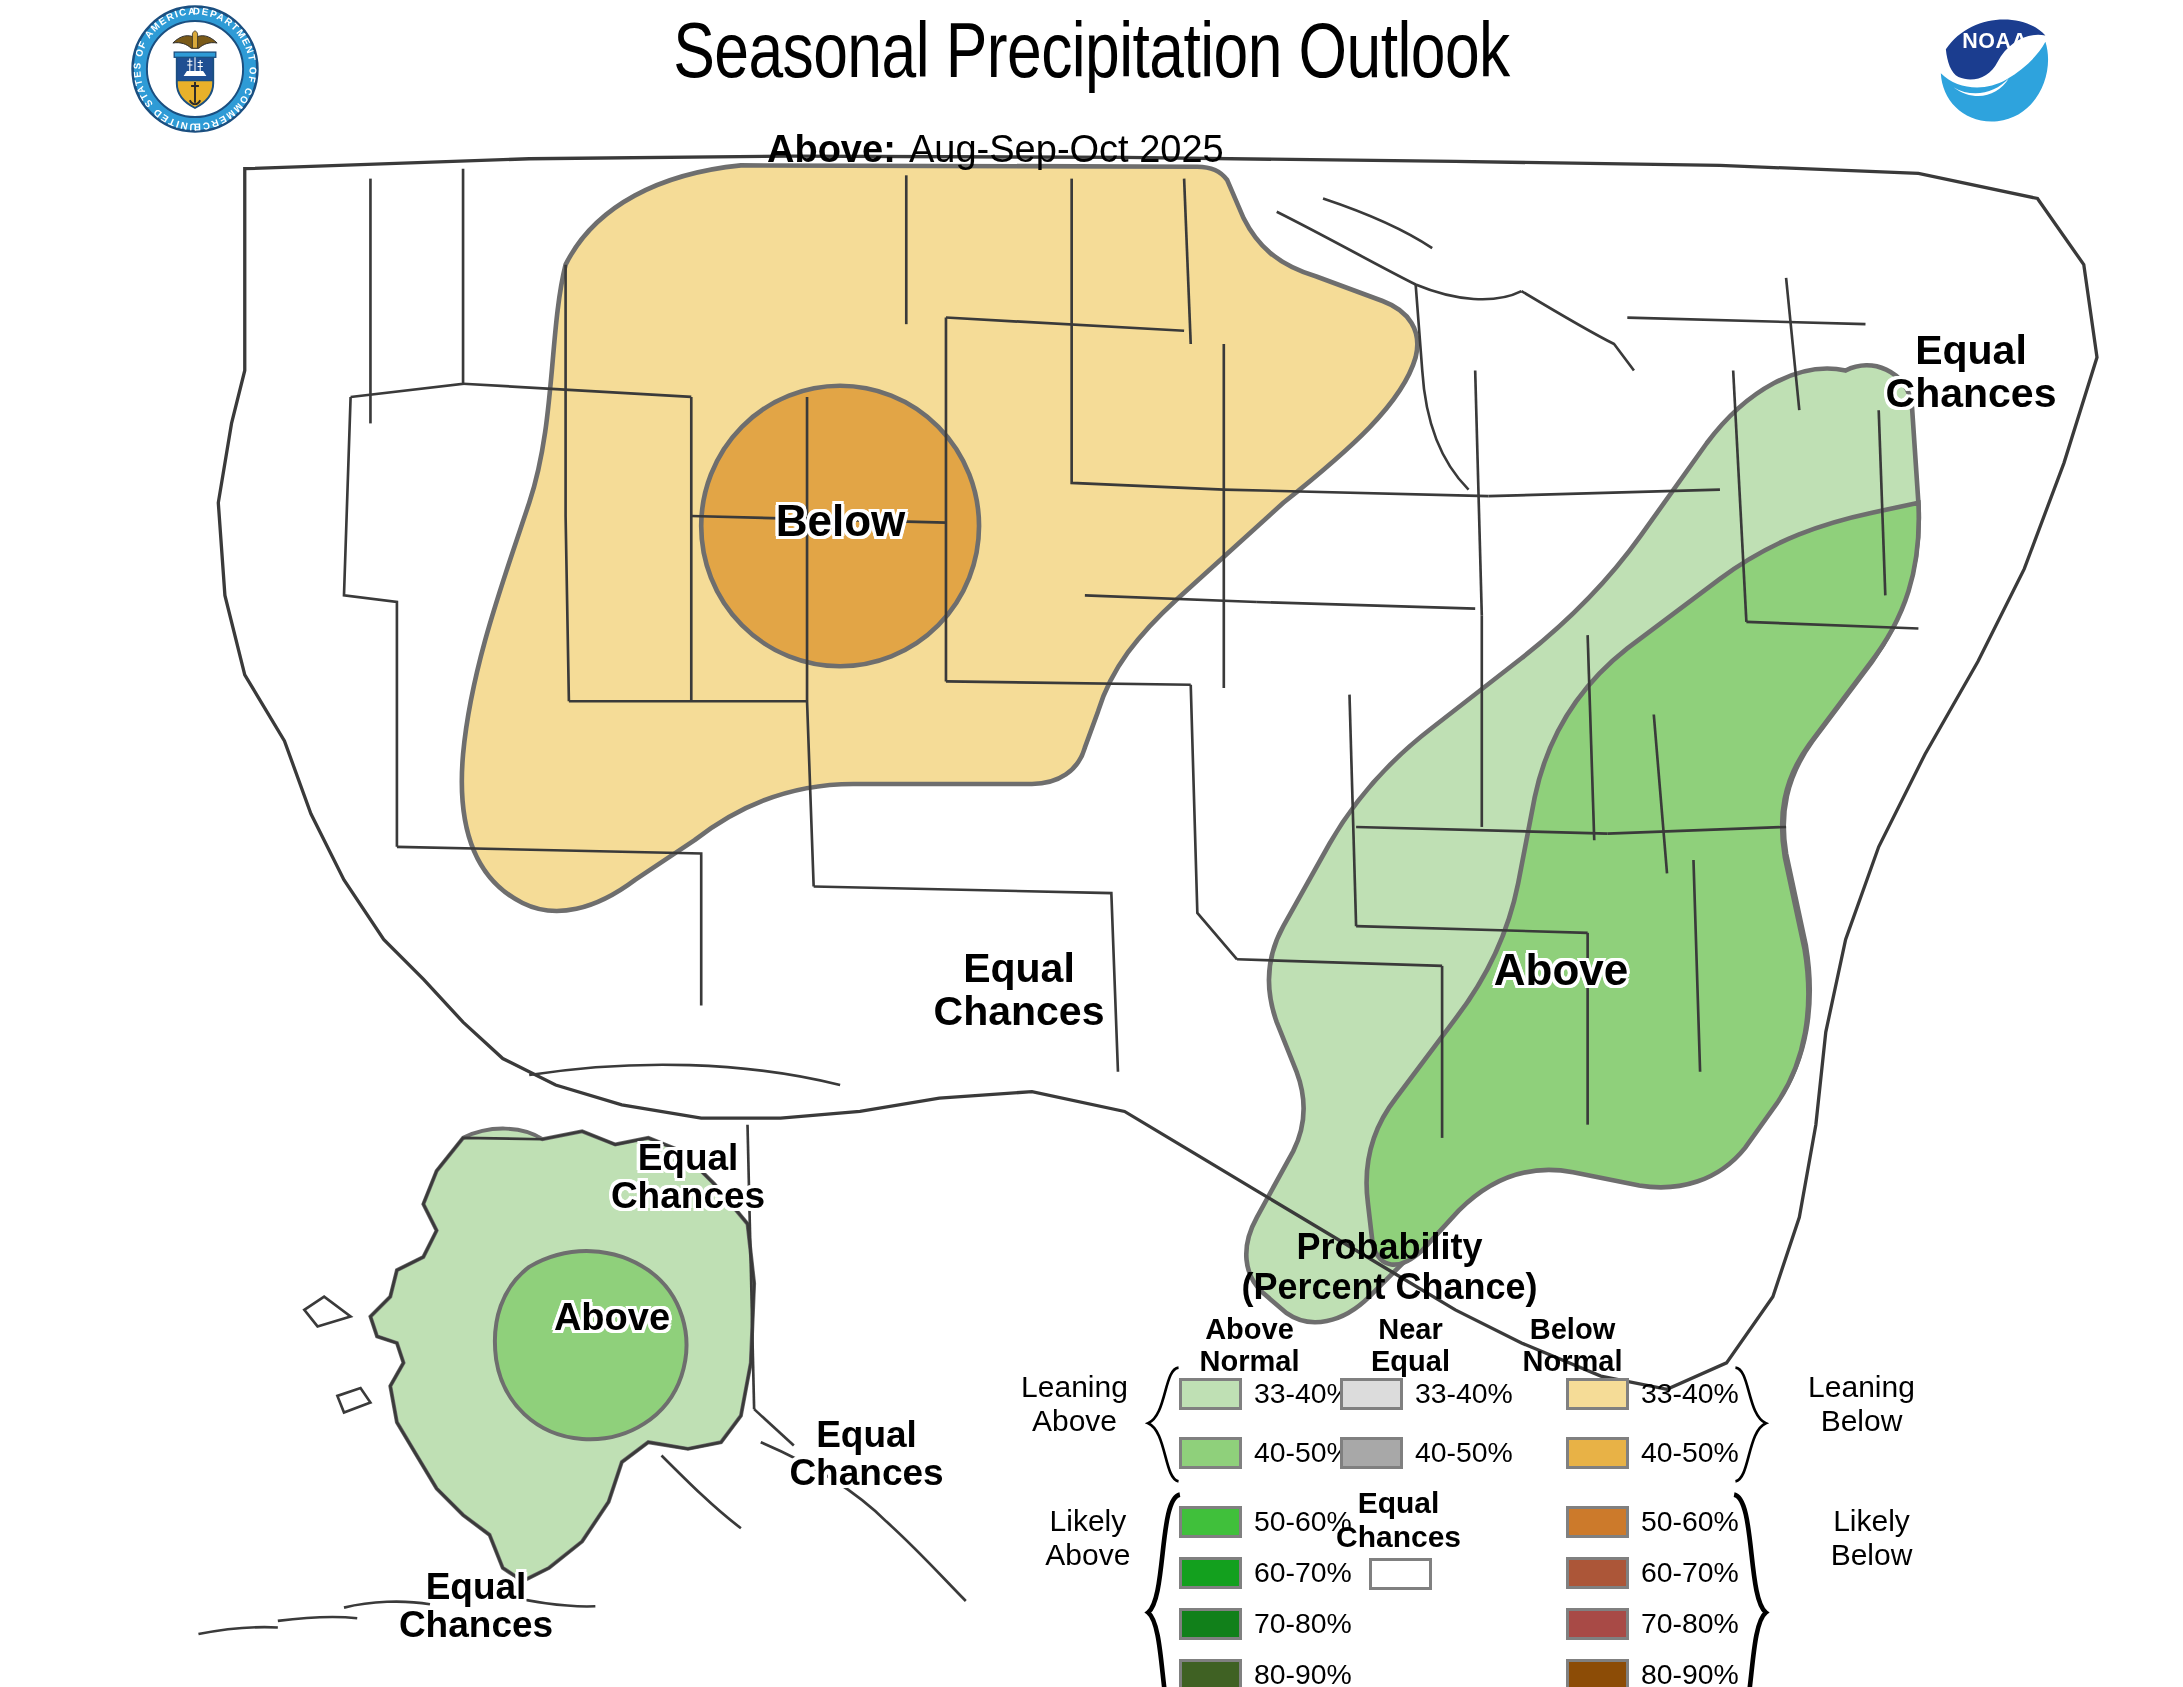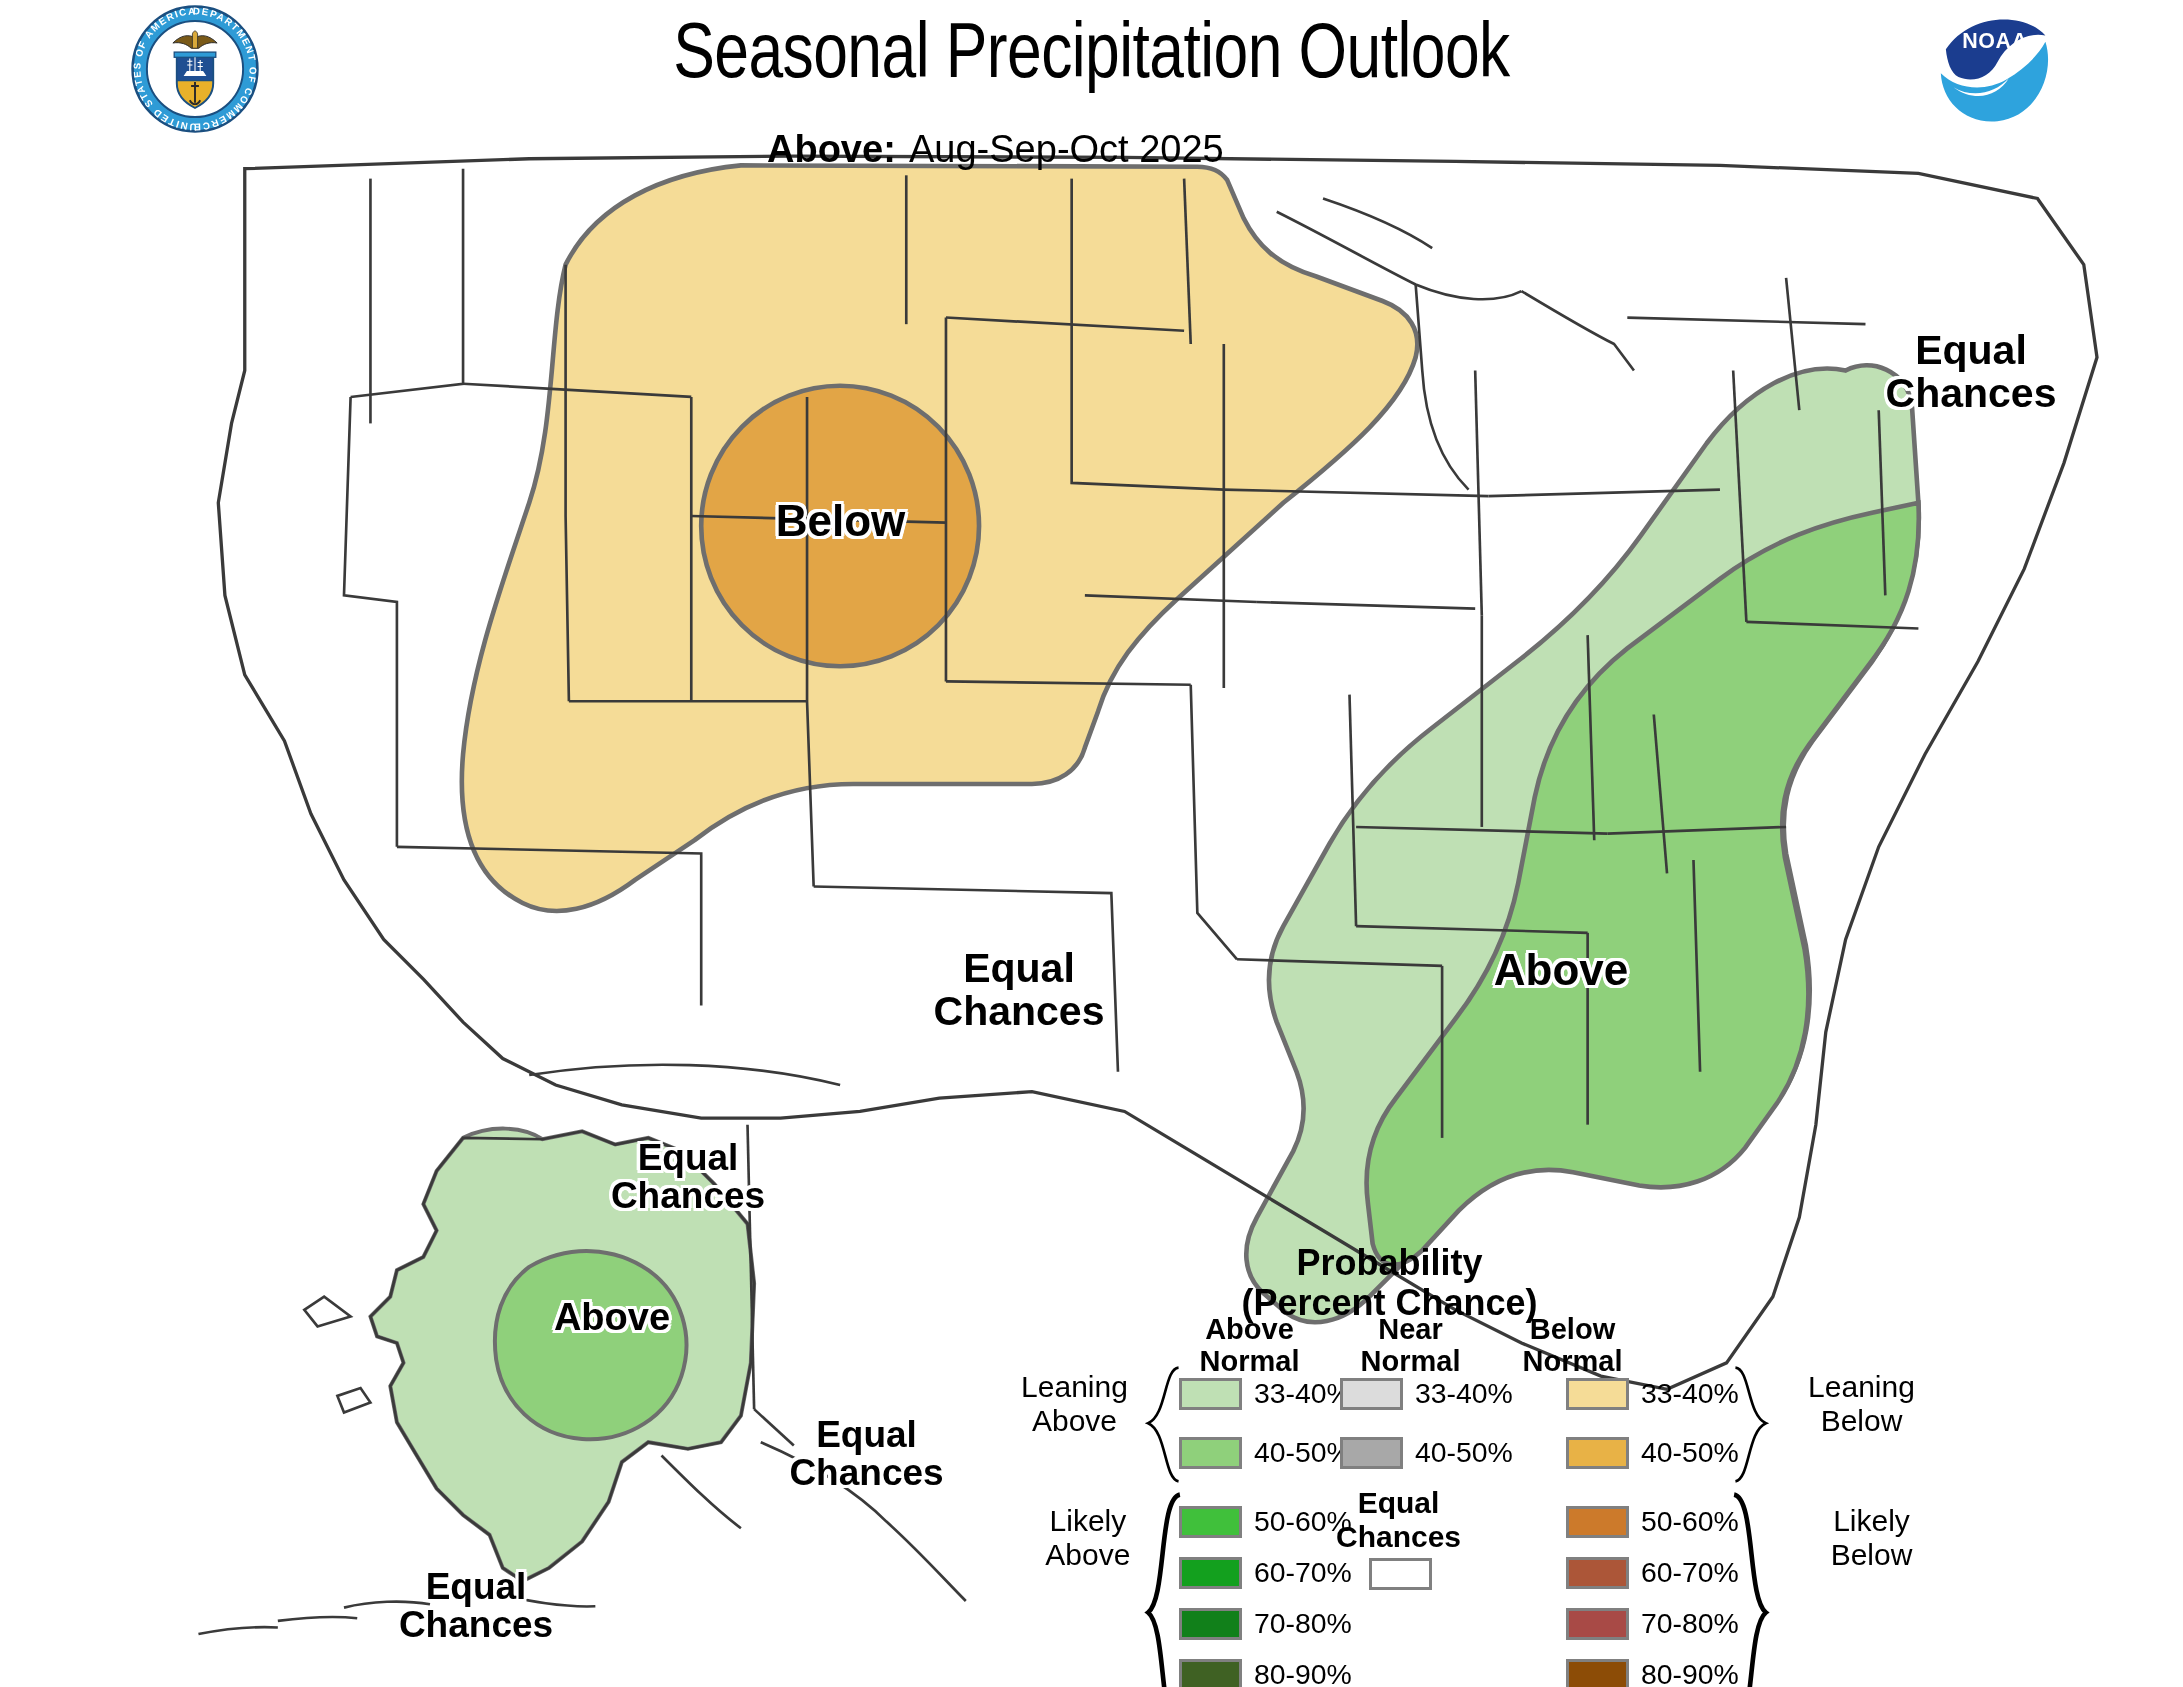--- a/index.html
+++ b/index.html
@@ -40,21 +40,21 @@
   #lbl-above-se{left:1422px;top:947px;width:278px;font-size:44px;}
   #lbl-ec-center{left:867px;top:947px;width:304px;font-size:41px;}
   #lbl-ec-ne{left:1829px;top:329px;width:284px;font-size:41px;}
   #lbl-above-ak{left:503px;top:1298px;width:218px;font-size:38px;}
   #lbl-ec-ak1{left:579px;top:1139px;width:218px;font-size:37px;}
   #lbl-ec-ak2{left:754px;top:1416px;width:225px;font-size:37px;}
   #lbl-ec-ak3{left:357px;top:1568px;width:238px;font-size:37px;}
 
   
   #legend{position:absolute;left:1012px;top:1227px;width:926px;height:457px;}
-  #legend-title{position:absolute;left:159px;top:16px;width:437px;text-align:center;
+  #legend-title{position:absolute;left:159px;top:0;width:437px;text-align:center;
       font-size:36px;font-weight:bold;line-height:1.12;white-space:pre-line;color:#000;}
   .col-head{position:absolute;width:165px;text-align:center;font-size:29px;
       font-weight:bold;line-height:1.12;white-space:pre-line;color:#000;}
   #head-above{left:155px;top:86px;}
   #head-near{left:316px;top:86px;}
   #head-below{left:478px;top:86px;}
 
   .swrow{position:absolute;display:flex;align-items:center;}
   .sw{width:63px;height:32px;border:3.3px solid #808080;box-sizing:border-box;}
   .swtxt{font-size:28.4px;color:#000;margin-left:12px;white-space:nowrap;}
@@ -305,21 +305,21 @@
 </div>
 
 <div id="legend">
 
   <div id="legend-title">Probability
 (Percent Chance)</div>
 
   <div class="col-head" id="head-above">Above
 Normal</div>
   <div class="col-head" id="head-near">Near
-Normal</div>
+Equal</div>
   <div class="col-head" id="head-below">Below
 Normal</div>
 
   <div class="swrow" style="left:167px;top:150px">
     <span class="sw" style="background: rgb(191, 224, 180);"></span>
     <span class="swtxt">33-40%</span>
   </div>
   <div class="swrow" style="left:167px;top:209px">
     <span class="sw" style="background: rgb(143, 208, 123);"></span>
     <span class="swtxt">40-50%</span>

